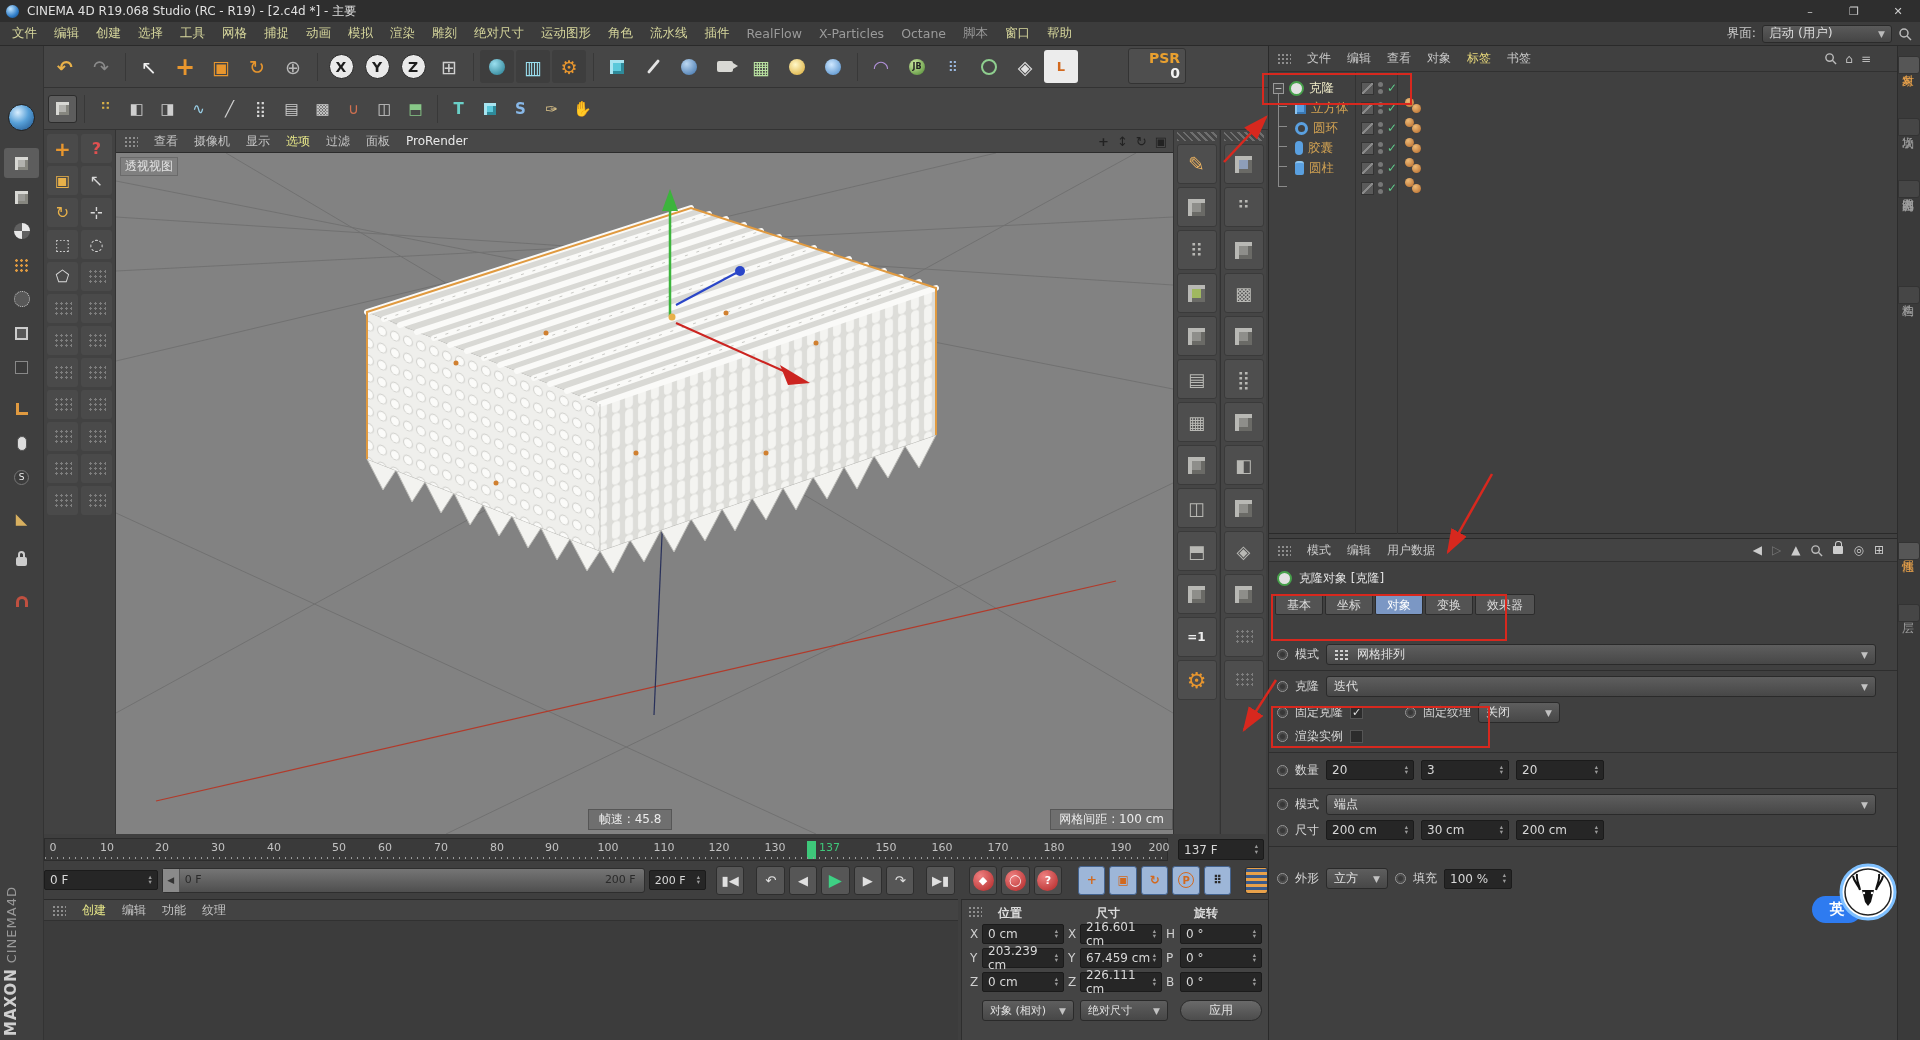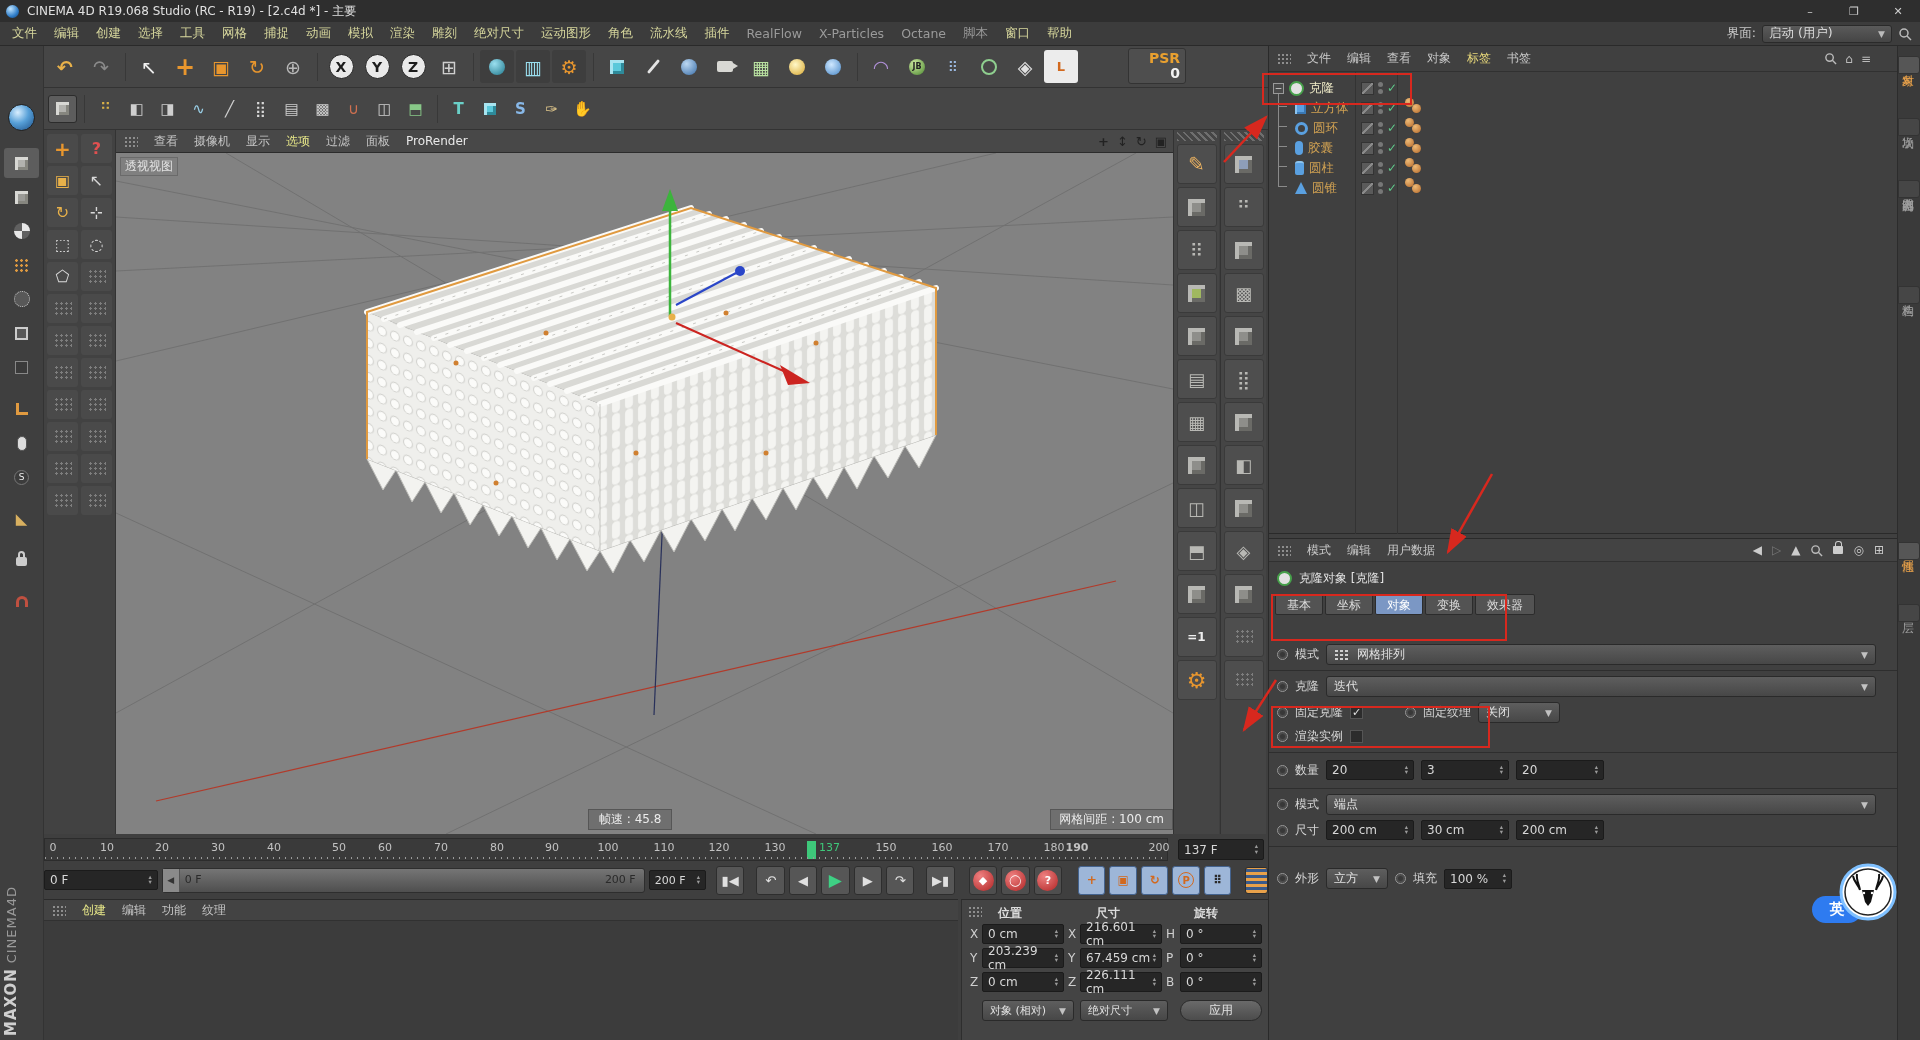--- a/index.html
+++ b/index.html
@@ -589,24 +589,20 @@
         <span class="olabel child">胶囊</span>
       </div>
       <div class="omrow" style="top:46px;left:26px;">
         <span style="width:13px;height:13px;border:3.5px solid #5aa0e0;border-radius:50%;display:inline-block;"></span>
         <span class="olabel child">圆环</span>
       </div>
       <div class="omrow" style="top:86px;left:26px;">
         <span style="width:9px;height:14px;border-radius:3px 3px 2px 2px;background:#5aa0e0;border-top:2px solid #8cc4ee;display:inline-block;"></span>
         <span class="olabel child">圆柱</span>
       </div>
-      <div class="omrow" style="top:106px;left:26px;">
-        <span style="width:0;height:0;border:6px solid transparent;border-bottom:12px solid #5aa0e0;border-top:none;display:inline-block;"></span>
-        <span class="olabel child">圆锥</span>
-      </div>
       <span class="tg" style="left:92px;top:9px;">
           <span class="sq"></span>
           <span class="dd2">
             <i></i>
             <i></i>
           </span>
           <span class="ck">✓</span>
         </span>
       <span class="tg" style="left:92px;top:29px;">
           <span class="sq"></span>
@@ -838,21 +834,21 @@
     <span class="tick" style="left:452px;">80</span>
     <span class="tick" style="left:507px;">90</span>
     <span class="tick" style="left:563px;">100</span>
     <span class="tick" style="left:619px;">110</span>
     <span class="tick" style="left:674px;">120</span>
     <span class="tick" style="left:730px;">130</span>
     <span class="tick" style="left:841px;">150</span>
     <span class="tick" style="left:897px;">160</span>
     <span class="tick" style="left:953px;">170</span>
     <span class="tick" style="left:1009px;">180</span>
-    <span class="tick" style="left:1032px;font-weight:bold;">190</span>
+    <span class="tick" style="left:1076px;">190</span>
     <span class="tick" style="left:1114px;">200</span>
     <span class="phead"></span>
     <span class="pheadlbl">137</span>
     <span class="rdots"></span>
   </div>
   <div class="abs field framefield">
     <span>137 F</span>
       <span class="spin">
         <span>▴</span>
         <span>▾</span>

